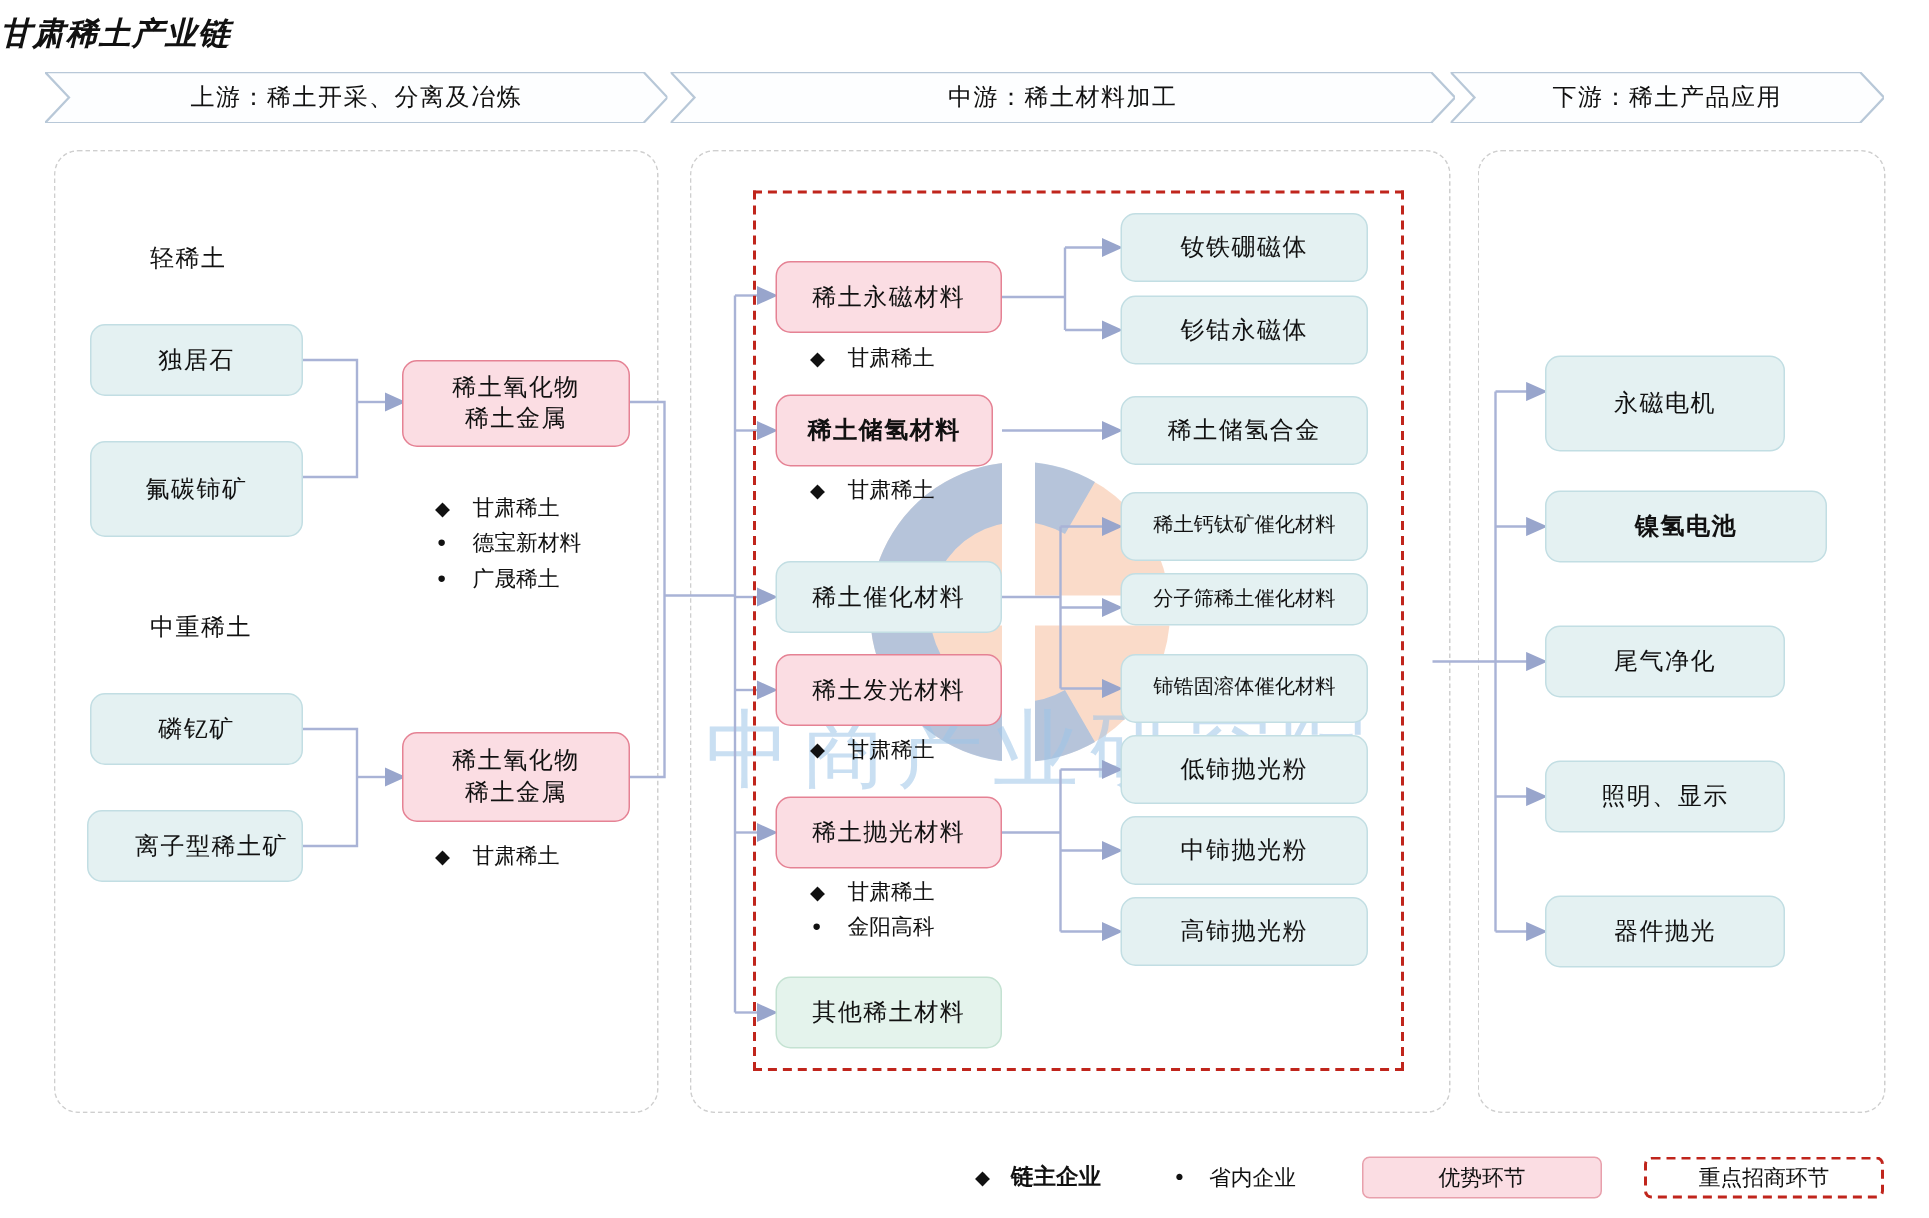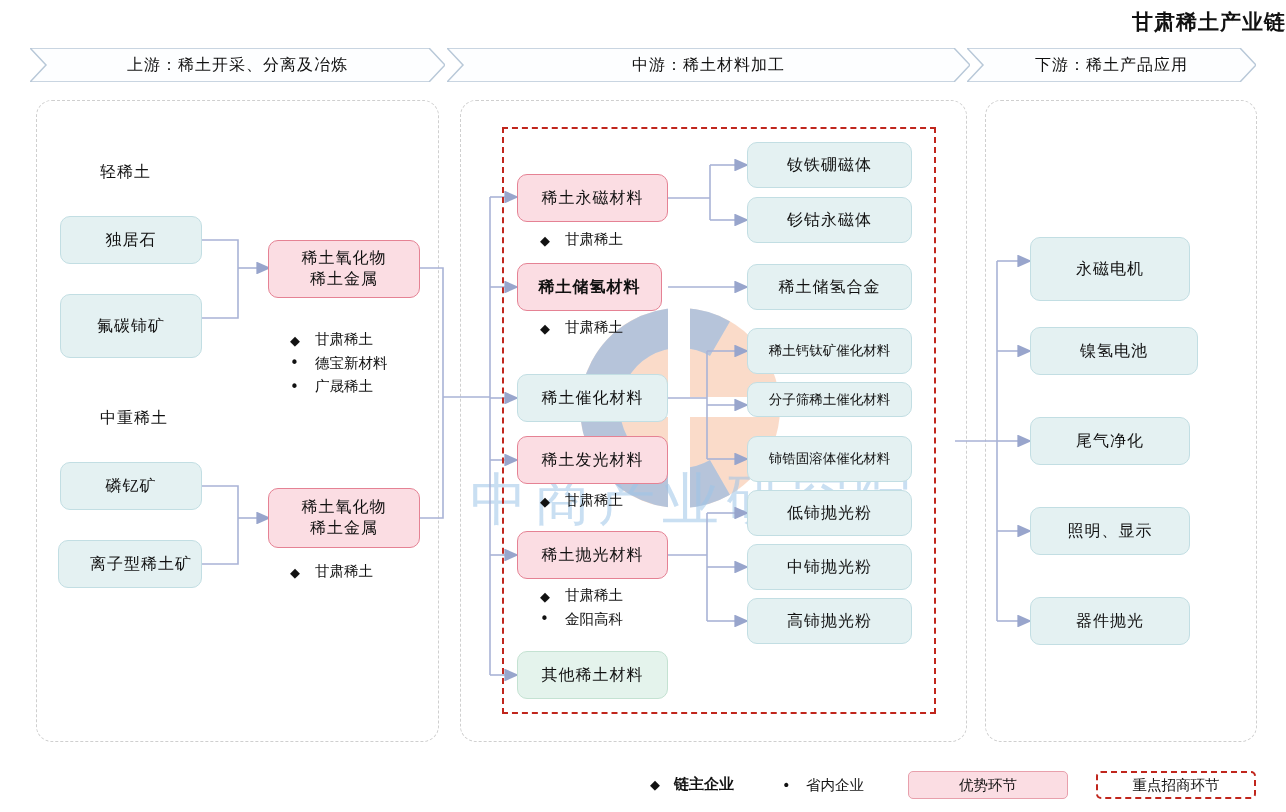--- a/index.html
+++ b/index.html
@@ -1,18 +1,18 @@
 <!DOCTYPE html>
 <html><head>
 <meta charset="utf-8">
 <style>
   html,body{margin:0;padding:0;background:#ffffff;}
   body{font-family:"DejaVu Sans","Liberation Sans",sans-serif;color:#111;}
   .canvas{position:relative;width:1286px;height:812px;background:#fff;overflow:hidden;}
-  .title{position:absolute;left:0;right:0;top:8px;text-align:right;font-size:21px;font-weight:bold;letter-spacing:1px;}
+  .title{position:absolute;left:0;right:0;top:8px;text-align:left;font-size:21px;font-weight:bold;letter-spacing:1px;font-style:italic;}
   .banner{position:absolute;top:48px;height:34px;}
   .banner svg{position:absolute;left:0;top:0;}
   .banner .blabel{position:absolute;left:0;right:0;top:0;bottom:0;display:flex;align-items:center;justify-content:center;font-size:16px;letter-spacing:1px;}
   .panel{position:absolute;border:1.5px dashed #cfcfcf;border-radius:16px;background:transparent;}
   .redrect{position:absolute;border:2px dashed #c0251c;background:transparent;}
   .box{position:absolute;box-sizing:border-box;border-radius:10px;display:flex;align-items:center;justify-content:center;
        font-size:16px;letter-spacing:1px;background:#e4f1f2;border:1.5px solid #c2dee3;text-align:center;line-height:1.3;}
   .pink{background:#fbdde3;border-color:#e58294;}
   .green{background:#e4f3ec;border-color:#c4e2d2;}
   .small{font-size:13.5px;letter-spacing:0;}
@@ -167,21 +167,21 @@
   <div class="box" style="left:747px;top:142px;width:165px;height:46px;">钕铁硼磁体</div>
   <div class="box" style="left:747px;top:264px;width:165px;height:46px;">稀土储氢合金</div>
   <div class="box small" style="left:747px;top:328px;width:165px;height:46px;">稀土钙钛矿催化材料</div>
   <div class="box small" style="left:747px;top:382px;width:165px;height:35px;">分子筛稀土催化材料</div>
   <div class="box small" style="left:747px;top:436px;width:165px;height:46px;">铈锆固溶体催化材料</div>
   <div class="box" style="left:747px;top:490px;width:165px;height:46px;">低铈抛光粉</div>
   <div class="box" style="left:747px;top:544px;width:165px;height:46px;">中铈抛光粉</div>
   <div class="box" style="left:747px;top:598px;width:165px;height:46px;">高铈抛光粉</div>
 
   <div class="box" style="left:1030px;top:237px;width:160px;height:64px;">永磁电机</div>
-  <div class="box" style="left:1030px;top:327px;width:168px;height:48px;">镍氢电池</div>
+  <div class="box" style="left:1030px;top:327px;width:188px;height:48px;font-weight:bold;">镍氢电池</div>
   <div class="box" style="left:1030px;top:417px;width:160px;height:48px;">尾气净化</div>
   <div class="box" style="left:1030px;top:507px;width:160px;height:48px;">照明、显示</div>
   <div class="box" style="left:1030px;top:597px;width:160px;height:48px;">器件抛光</div>
 
   <div class="legend-item" style="left:650px;top:775px;font-weight:bold;">
     <span class="mk" style="width:24px;display:inline-block;font-size:13px;">◆</span><span>链主企业</span>
   </div>
   <div class="legend-item" style="left:782px;top:776px;font-size:14.5px;">
     <span class="mk dot" style="width:24px;display:inline-block;">•</span><span>省内企业</span>
   </div>

